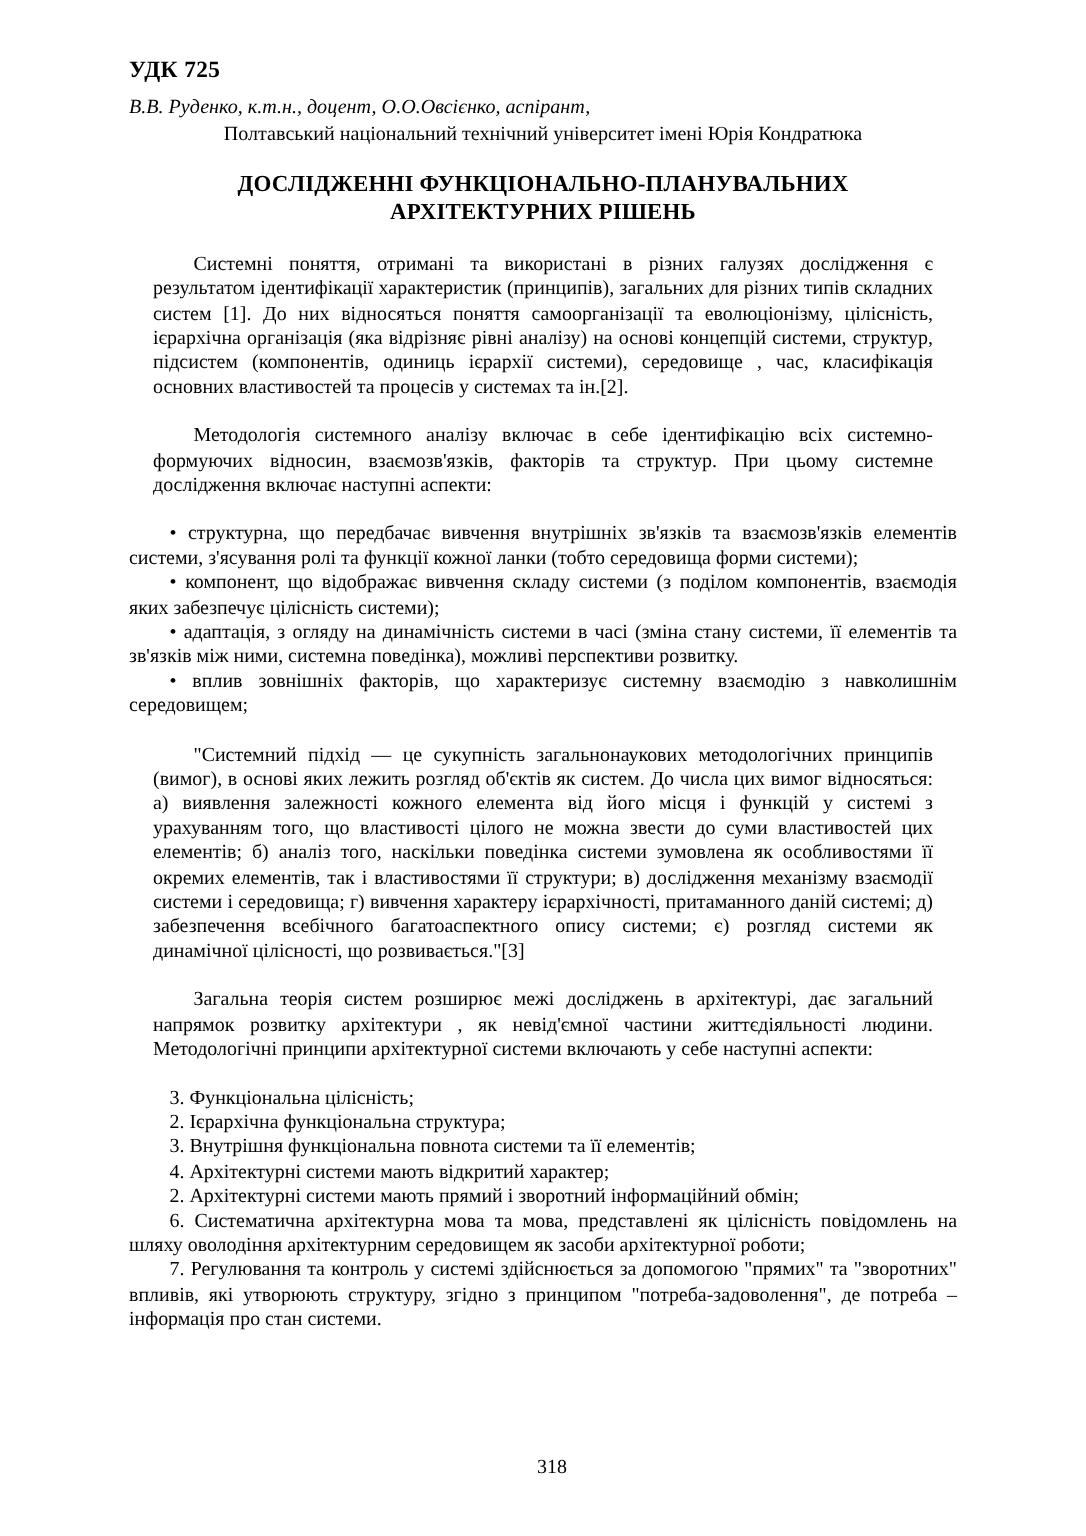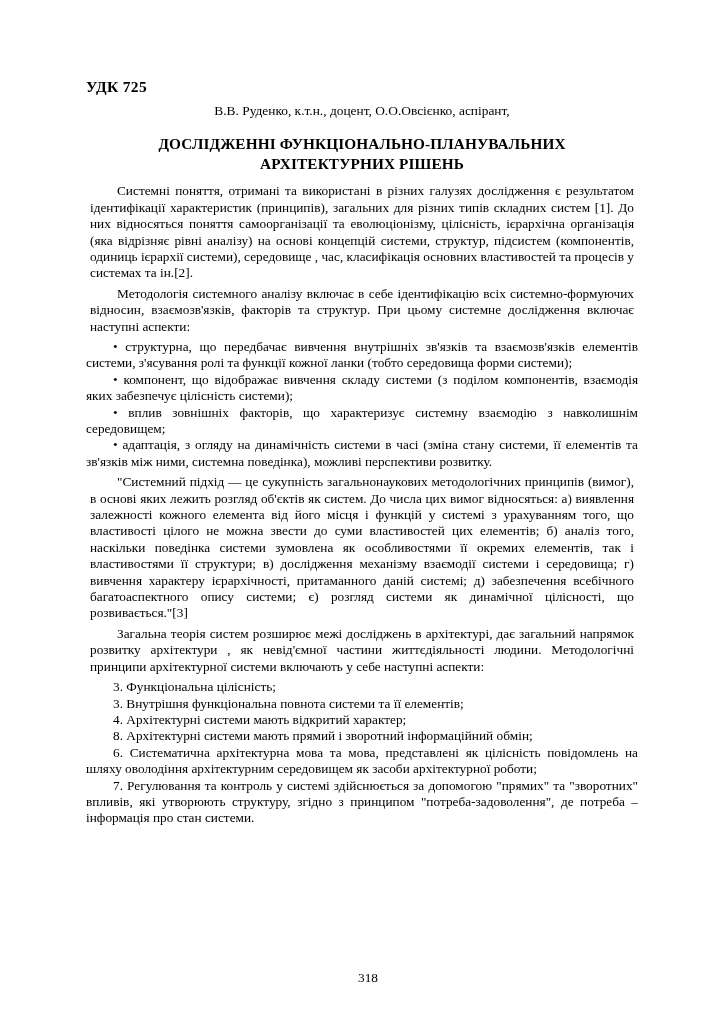--- a/index.html
+++ b/index.html
@@ -14,52 +14,52 @@
     color: #000000;
     position: relative;
     overflow: hidden;
   }
   .page {
     position: absolute;
     left: 0; top: 0;
     width: 724px;
     height: 1024px;
     box-sizing: border-box;
-    padding: 78px 86px 0 86px;
+    padding: 38px 86px 0 86px;
   }
   .udk {
     font-size: 15.5px;
     font-weight: bold;
     letter-spacing: 0.3px;
     margin: 0 0 6px 0;
     text-align: left;
   }
   .authors {
-    text-align: center;
     font-size: 13.4px;
     line-height: 1.28;
+    font-style: italic;
   }
   .affil {
     text-align: center;
     font-size: 13.4px;
     line-height: 1.3;
     margin-top: 1px;
   }
   .title {
     text-align: center;
     font-size: 15.3px;
     font-weight: bold;
     line-height: 1.28;
     margin-top: 15px;
     margin-bottom: 10px;
     letter-spacing: 0.1px;
   }
   .title .line { display: block; }
   p.body {
-    margin: 4px;
+    margin: 16px;
     font-size: 13.3px;
     line-height: 1.235;
     text-align: justify;
     text-indent: 27px;
     hyphens: none;
   }
   p.bullet {
     margin: 0;
     font-size: 13.3px;
     line-height: 1.235;
@@ -83,35 +83,37 @@
   }
 </style>
 </head>
 <body>
 
 <div class="page">
 
   <div class="udk">УДК 725</div>
 
   <div class="authors">В.В. Руденко, к.т.н., доцент, О.О.Овсієнко, аспірант,</div>
+  <div class="affil">Полтавський національний технічний університет імені Юрія Кондратюка</div>
 
   <div class="title">
     <span class="line">ДОСЛІДЖЕННІ ФУНКЦІОНАЛЬНО-ПЛАНУВАЛЬНИХ</span>
     <span class="line">АРХІТЕКТУРНИХ РІШЕНЬ</span>
   </div>
 
   <p class="body">Системні поняття, отримані та використані в різних галузях дослідження є результатом ідентифікації характеристик (принципів), загальних для різних типів складних систем [1]. До них відносяться поняття самоорганізації та еволюціонізму, цілісність, ієрархічна організація (яка відрізняє рівні аналізу) на основі концепцій системи, структур, підсистем (компонентів, одиниць ієрархії системи), середовище , час, класифікація основних властивостей та процесів у системах та ін.[2].</p>
   <p class="body">Методологія системного аналізу включає в себе ідентифікацію всіх системно-формуючих відносин, взаємозв'язків, факторів та структур. При цьому системне дослідження включає наступні аспекти:</p>
   <p class="bullet">• структурна, що передбачає вивчення внутрішніх зв'язків та взаємозв'язків елементів системи, з'ясування ролі та функції кожної ланки (тобто середовища форми системи);</p>
   <p class="bullet">• компонент, що відображає вивчення складу системи (з поділом компонентів, взаємодія яких забезпечує цілісність системи);</p>
+  <p class="bullet">• адаптація, з огляду на динамічність системи в часі (зміна стану системи, її елементів та зв'язків між ними, системна поведінка), можливі перспективи розвитку.</p>
   <p class="bullet">• вплив зовнішніх факторів, що характеризує системну взаємодію з навколишнім середовищем;</p>
-  <p class="bullet">• адаптація, з огляду на динамічність системи в часі (зміна стану системи, її елементів та зв'язків між ними, системна поведінка), можливі перспективи розвитку.</p>
   <p class="body">"Системний підхід — це сукупність загальнонаукових методологічних принципів (вимог), в основі яких лежить розгляд об'єктів як систем. До числа цих вимог відносяться: а) виявлення залежності кожного елемента від його місця і функцій у системі з урахуванням того, що властивості цілого не можна звести до суми властивостей цих елементів; б) аналіз того, наскільки поведінка системи зумовлена як особливостями її окремих елементів, так і властивостями її структури; в) дослідження механізму взаємодії системи і середовища; г) вивчення характеру ієрархічності, притаманного даній системі; д) забезпечення всебічного багатоаспектного опису системи; є) розгляд системи як динамічної цілісності, що розвивається."[3]</p>
   <p class="body">Загальна теорія систем розширює межі досліджень в архітектурі, дає загальний напрямок розвитку архітектури , як невід'ємної частини життєдіяльності людини. Методологічні принципи архітектурної системи включають у себе наступні аспекти:</p>
   <p class="listitem">3. Функціональна цілісність;</p>
+  <p class="listitem">2. Ієрархічна функціональна структура;</p>
   <p class="listitem">3. Внутрішня функціональна повнота системи та її елементів;</p>
   <p class="listitem">4. Архітектурні системи мають відкритий характер;</p>
-  <p class="listitem">8. Архітектурні системи мають прямий і зворотний інформаційний обмін;</p>
+  <p class="listitem">2. Архітектурні системи мають прямий і зворотний інформаційний обмін;</p>
   <p class="listitem">6. Систематична архітектурна мова та мова, представлені як цілісність повідомлень на шляху оволодіння архітектурним середовищем як засоби архітектурної роботи;</p>
   <p class="listitem">7. Регулювання та контроль у системі здійснюється за допомогою "прямих" та "зворотних" впливів, які утворюють структуру, згідно з принципом "потреба-задоволення", де потреба – інформація про стан системи.</p>
 
   <div class="pagenum">318</div>
 </div>
 
 </body></html>

